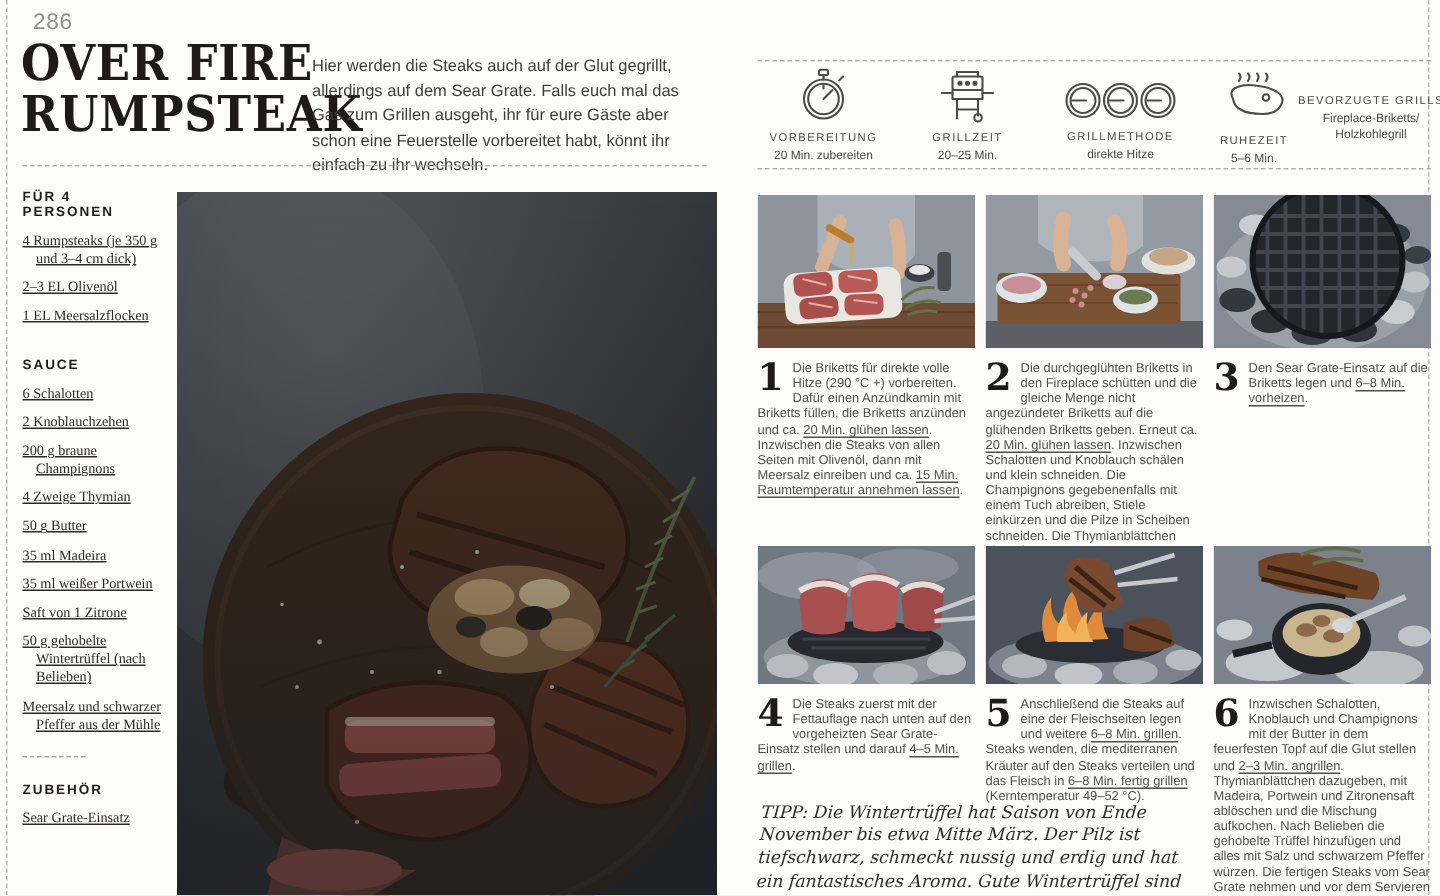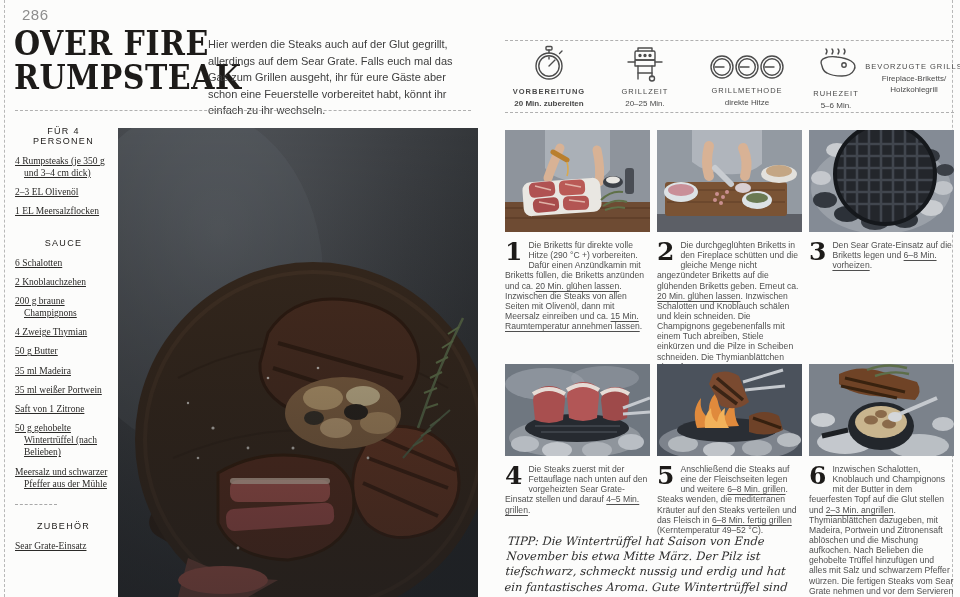--- a/index.html
+++ b/index.html
@@ -15,21 +15,21 @@
   
   .pagenum { position:absolute; font-size:15px; color:#8d8d8d; letter-spacing:0.5px; }
   .pagenum.left { left:22px; top:6px; }
 
   .title { position:absolute; left:14px; top:26px; font-family:"DejaVu Serif","Liberation Serif",serif;
            font-weight:bold; font-size:30px; line-height:1.04; letter-spacing:0.5px; color:#1d1b19;
            transform:scale(1,1.1); transform-origin:top left; }
   .intro { position:absolute; left:208px; top:36px; width:264px; font-size:11px; line-height:1.5; color:#3d3d3d; }
 
   .sidebar { position:absolute; left:15px; top:126px; width:97px; color:#2b2a28; }
-  .side-h { font-size:9px; font-weight:normal; letter-spacing:1.3px; color:#1d1b19; margin:0 0 9px 0;text-align:center; }
+  .side-h { font-size:9px; font-weight:bold; letter-spacing:1.3px; color:#1d1b19; margin:0 0 9px 0; }
   .side-h.gap { margin-top:20px; }
   .ing { font-family:"Liberation Serif","DejaVu Serif",serif; font-size:9.5px; line-height:1.28;
          margin-bottom:7px; padding-left:9px; text-indent:-9px;text-decoration:underline; }
   .mini-dash { border-top:1px dashed #a8a8a8; width:42px; margin:14px 0 16px 0; }
 
   .hero { position:absolute; left:118px; top:128px; width:360px; height:469px; }
   .hero svg { display:block; }
 
   
   .rp-header { position:absolute; left:505px; top:5px; width:443px; text-align:right;
@@ -149,21 +149,21 @@
       <path d="M70 430 Q 110 450 160 452 L 130 469 L 60 469 Z" fill="#7e4c42" opacity="0.9"></path>
       <ellipse cx="105" cy="452" rx="45" ry="14" fill="#a85a50"></ellipse>
       <rect width="360" height="469" fill="url(#hbot)"></rect>
     </svg>
   </div>
 
 
   <div class="dash-h" style="left:505px; top:40px; width:449px;"></div>
 
   <div class="info-row">
-    <div class="info-cell" style="width:92px;font-weight:bold;">
+    <div class="info-cell" style="width:92px;">
       <div class="icon-box">
         <svg width="36" height="38" viewBox="0 0 36 38" class="ic">
           <circle cx="18" cy="22" r="13"></circle>
             <circle cx="18" cy="22" r="10.2"></circle>
           <line x1="18" y1="22" x2="24" y2="16"></line>
           <rect x="15" y="2.5" width="6" height="3.5" rx="1"></rect>
             <line x1="18" y1="6" x2="18" y2="9"></line>
           <line x1="28.5" y1="9.5" x2="31" y2="7"></line>
             <line x1="18" y1="13" x2="18" y2="15"></line>
         </svg>

